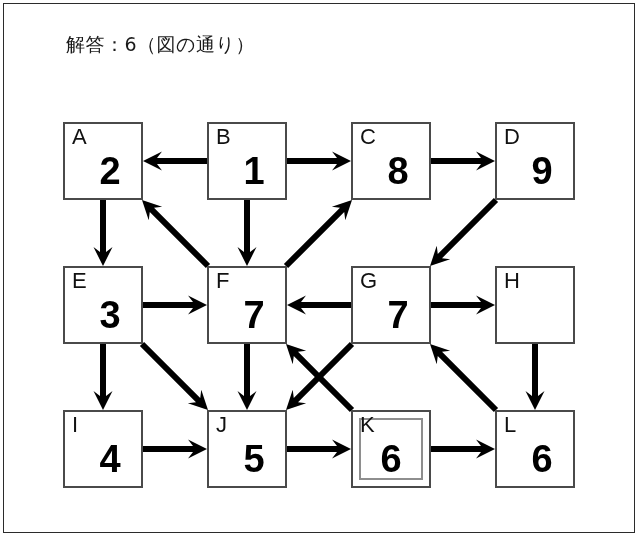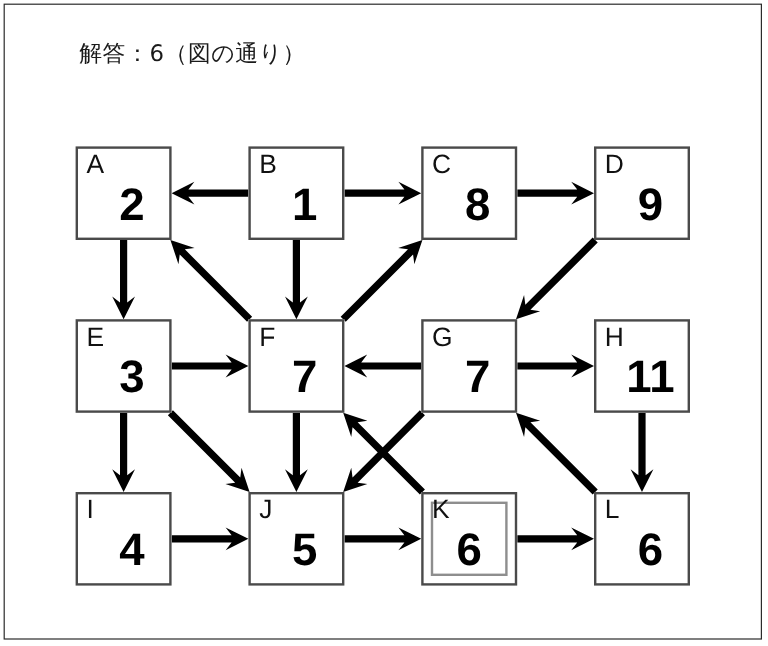--- a/index.html
+++ b/index.html
@@ -152,21 +152,20 @@
       <div class="node" style="left: 207px; top: 266px; border-color: rgb(74, 74, 74);">
         <div class="letter">F</div>
         <div class="value">7</div>
       </div>
       <div class="node" style="left: 351px; top: 266px; border-color: rgb(74, 74, 74);">
         <div class="letter">G</div>
         <div class="value">7</div>
       </div>
       <div class="node" style="left: 495px; top: 266px; border-color: rgb(74, 74, 74);">
         <div class="letter">H</div>
-        <div class="value">11</div>
       </div>
       <div class="node" style="left: 63px; top: 410px; border-color: rgb(74, 74, 74);">
         <div class="letter">I</div>
         <div class="value">4</div>
       </div>
       <div class="node" style="left: 207px; top: 410px; border-color: rgb(74, 74, 74);">
         <div class="letter">J</div>
         <div class="value">5</div>
       </div>
       <div class="node highlight" style="left: 351px; top: 410px; border-color: rgb(74, 74, 74);">

